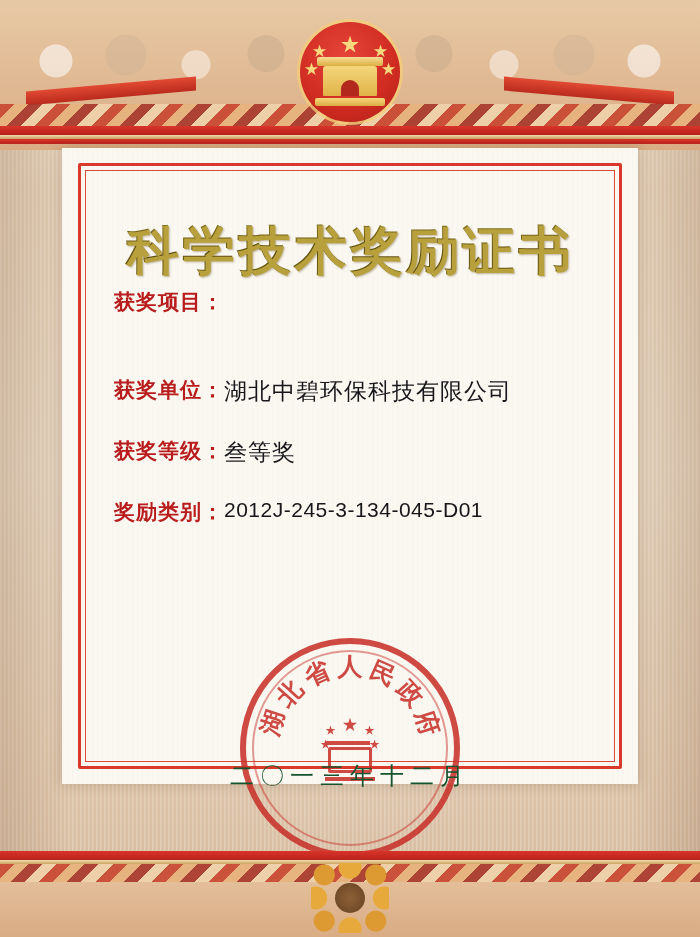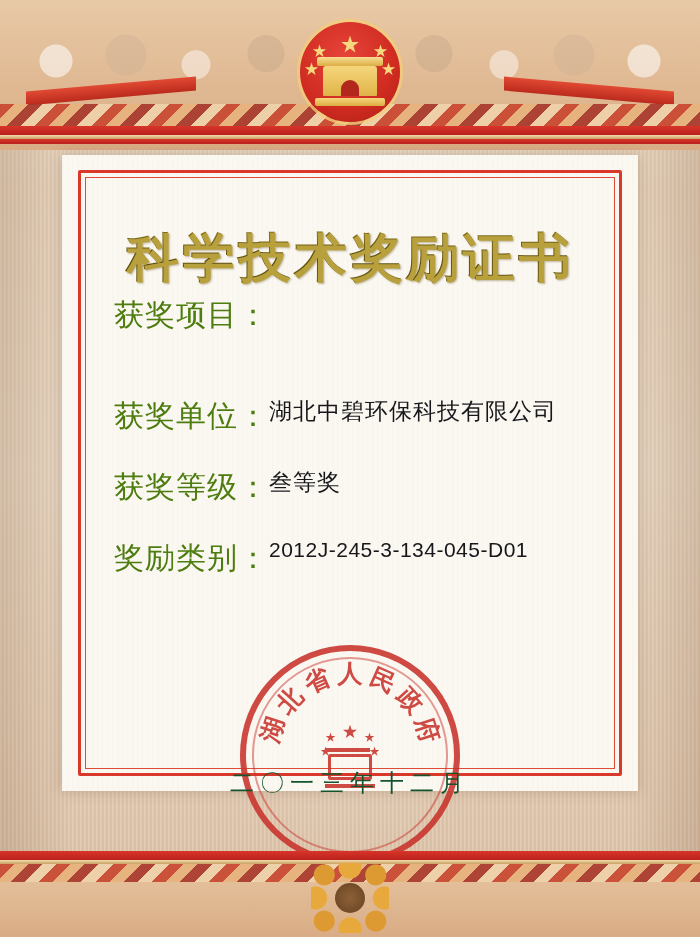--- a/index.html
+++ b/index.html
@@ -203,21 +203,20 @@
 
   
   .inner-panel {
     position: absolute;
     left: 62px;
     top: 148px;
     width: 576px;
     height: 636px;
     background: #fbf8f2;
     box-shadow: 0 0 12px rgba(90,60,35,0.25);
-    margin-top: 7px;
   }
   .inner-panel-texture {
     position: absolute;
     inset: 0;
     background-image: repeating-linear-gradient(
       90deg,
       rgba(0,0,0,0.012) 0px,
       rgba(0,0,0,0.012) 1px,
       rgba(255,255,255,0) 2px,
       rgba(255,255,255,0) 5px);
@@ -263,25 +262,26 @@
     right: 40px;
     top: 140px;
   }
   .field-row {
     display: flex;
     align-items: flex-start;
     margin-bottom: 30px;
   }
   .field-label {
     flex: 0 0 auto;
-    font-size: 30px;
-    color: #4d7c0f;
+    font-size: 21px;
+    color: #b91c1c;
     letter-spacing: 1px;
     white-space: nowrap;
     font-family: "DejaVu Serif", "Liberation Serif", serif;
+    font-weight: bold;
   }
   .field-value {
     flex: 1 1 auto;
     font-size: 23px;
     color: #17161a;
     letter-spacing: 1px;
     font-family: "DejaVu Serif", "Liberation Serif", serif;
   }
   .field-value .line2 {
     display: block;

